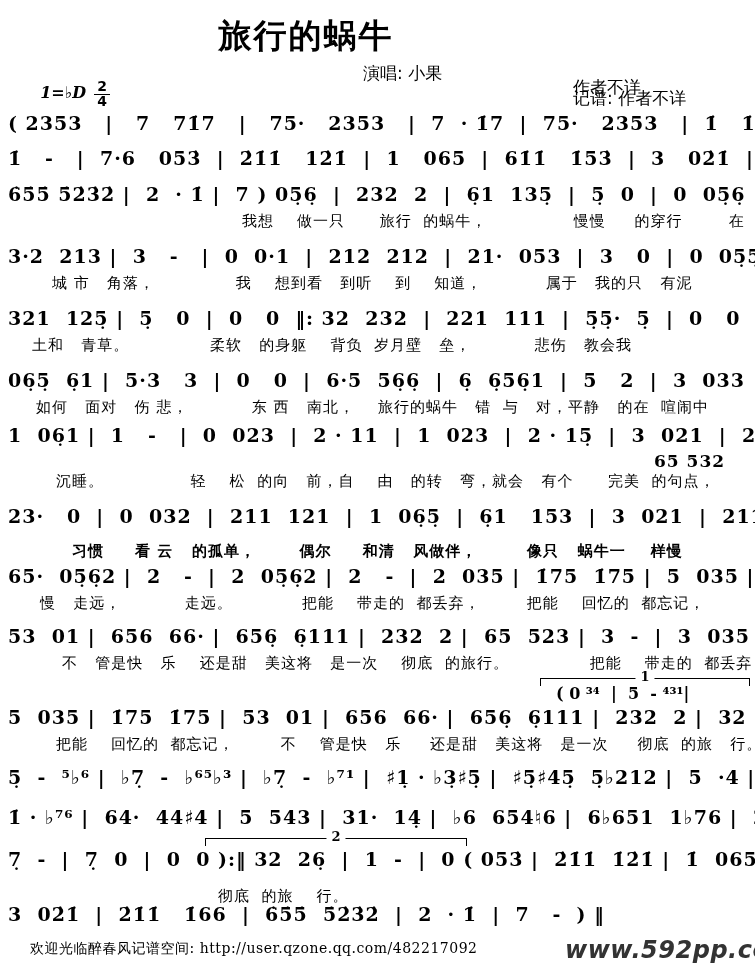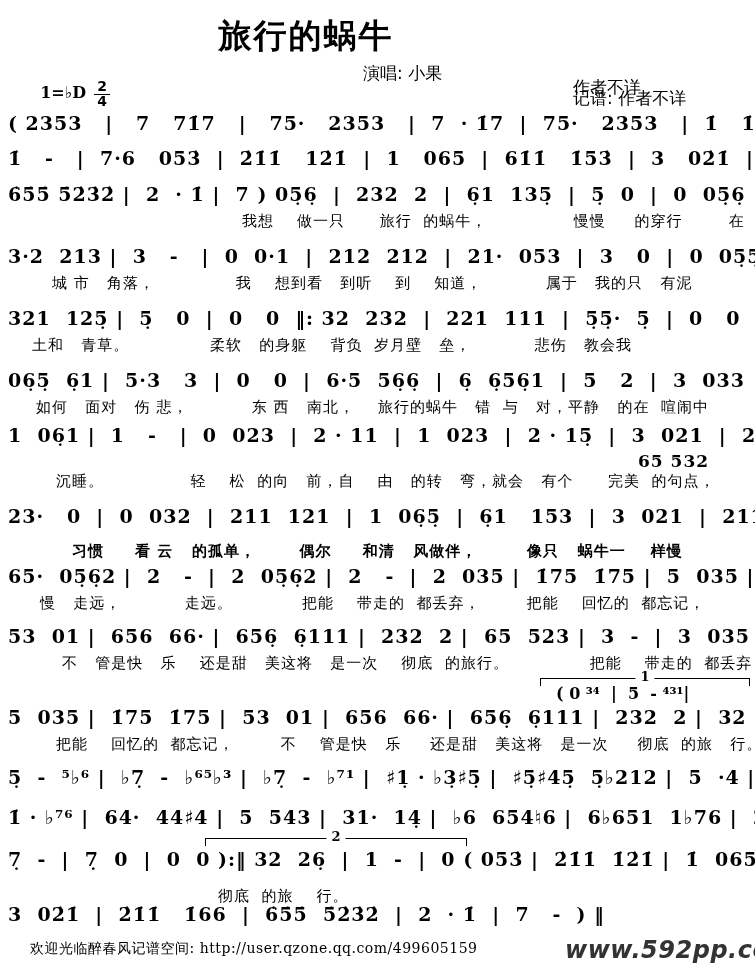--- a/index.html
+++ b/index.html
@@ -6,21 +6,21 @@
   body{
     width:755px;height:968px;position:relative;background:#ffffff;
     font-family:"DejaVu Sans",sans-serif;color:#000;overflow:hidden;
   }
   .abs{position:absolute;white-space:pre;}
   .title{
     width:612px;text-align:center;font-size:33px;font-weight:bold;
     font-family:"DejaVu Sans",sans-serif;letter-spacing:2px;
   }
   .meta{font-size:17px;font-family:"DejaVu Sans",sans-serif;}
-  .keysig{font-size:16px;font-weight:bold;font-family:"DejaVu Serif",serif;}
+  .keysig{font-size:16px;font-weight:bold;font-family:"DejaVu Serif",serif;font-style:italic;}
   .frac{display:inline-block;vertical-align:middle;text-align:center;
         font-size:14px;font-weight:bold;line-height:1.05;margin-left:8px;}
   .frac .top{border-bottom:1.5px solid #000;padding:0 3px;}
   .music{
     font-family:"DejaVu Serif",serif;font-weight:bold;font-size:19px;
     letter-spacing:1px;white-space:pre;
   }
   .lyrics{
     font-size:15px;letter-spacing:1px;white-space:pre;
     font-family:"DejaVu Sans",sans-serif;
@@ -72,21 +72,21 @@
 <div class="abs music" style="top:245px;left:8px;">3·2  213 |  3   -   |  0  0·1  |  212  212  |  21·  053  |  3   0  |  0  05̣5̣  |  6̣11  16̣3 |</div>
 <div class="abs lyrics" style="top:274px;left:52px;">城 市   角落，              我    想到看   到听    到    知道，           属于   我的只   有泥</div>
 
 <div class="abs music" style="top:307px;left:8px;">321  125̣ |  5̣   0  |  0   0  ‖: 32  232  |  221  111  |  5̣5̣·  5̣  |  0   0  |  32  236̣ |</div>
 <div class="abs lyrics" style="top:336px;left:32px;">土和   青草。              柔软   的身躯    背负  岁月壁   垒，           悲伤   教会我</div>
 
 <div class="abs music" style="top:369px;left:8px;">06̣5̣  6̣1 |  5·3   3  |  0   0  |  6·5  56̣6̣  |  6̣  6̣56̣1  |  5   2  |  3  033  |  43  211 |</div>
 <div class="abs lyrics" style="top:398px;left:36px;">如何   面对   伤 悲，           东 西   南北，    旅行的蜗牛   错  与   对，平静   的在  喧闹中</div>
 
 <div class="abs music" style="top:424px;left:8px;">1  06̣1 |  1   -   |  0  023  |  2 · 11  |  1  023  |  2 · 15̣  |  3  021  |  2·2  2 |  32  232 |</div>
-<div class="abs music" style="top:451px;left:638px;font-size:17px;">65 532</div>
+<div class="abs music" style="top:451px;left:654px;font-size:17px;">65 532</div>
 <div class="abs lyrics" style="top:472px;left:56px;">沉睡。               轻    松  的向   前，自    由   的转   弯，就会   有个      完美  的句点，</div>
 
 <div class="abs music" style="top:505px;left:8px;">23·   0  |  0  032  |  211  121  |  1  06̣5̣  |  6̣1   153  |  3  021  |  211  6̣6̣6̣ |</div>
 <div class="abs lyrics" style="top:542px;left:72px;font-weight:bold;">习惯     看 云   的孤单，       偶尔     和清   风做伴，        像只   蜗牛一    样慢</div>
 
 <div class="abs music" style="top:565px;left:8px;">65·  05̣6̣2 |  2   -  |  2  05̣6̣2 |  2   -  |  2  035 |  1̇75  1̇75 |  5  035 |  1̇75  1̇75 |</div>
 <div class="abs lyrics" style="top:594px;left:40px;text-align:center;">慢   走远，           走远。            把能    带走的  都丢弃，        把能    回忆的  都忘记，</div>
 
 <div class="abs music" style="top:625px;left:8px;">53  01 |  656  66· |  656̣  6̣111 |  232  2 |  65  523 |  3  -  |  3  035 |  1̇75  1̇75 |</div>
 <div class="abs lyrics" style="top:654px;left:62px;">不   管是快   乐    还是甜   美这将   是一次    彻底  的旅行。              把能    带走的  都丢弃，</div>
@@ -105,14 +105,14 @@
 
 <div class="ending-bracket" style="top:838px;left:205px;width:262px;">
   <span class="ending-label">2</span>
 </div>
 
 <div class="abs music" style="top:848px;left:8px;">7̣  -  |  7̣  0  |  0  0 ):‖ 32  26̣  |  1  -  |  0 ( 053̇ |  2̇1̇1̇  1̇2̇1̇ |  1̇  065 |  61̇1̇  1̇53̇ |</div>
 <div class="abs lyrics" style="top:877px;left:218px;margin-top:10px;">彻底  的旅    行。</div>
 
 <div class="abs music" style="top:903px;left:8px;">3  02̇1̇  |  2̇1̇1̇   1̇66  |  6̇5̇5̇  5̇2̇3̇2̇  |  2  · 1̇  |  7   -  ) ‖</div>
 
-<div class="abs footer-note" style="top:940px;left:30px;">欢迎光临醉春风记谱空间: http://user.qzone.qq.com/499605159</div>
+<div class="abs footer-note" style="top:940px;left:30px;">欢迎光临醉春风记谱空间: http://user.qzone.qq.com/482217092</div>
 <div class="abs watermark" style="top:936px;left:565px;">www.592pp.com</div>
 
 </body></html>

